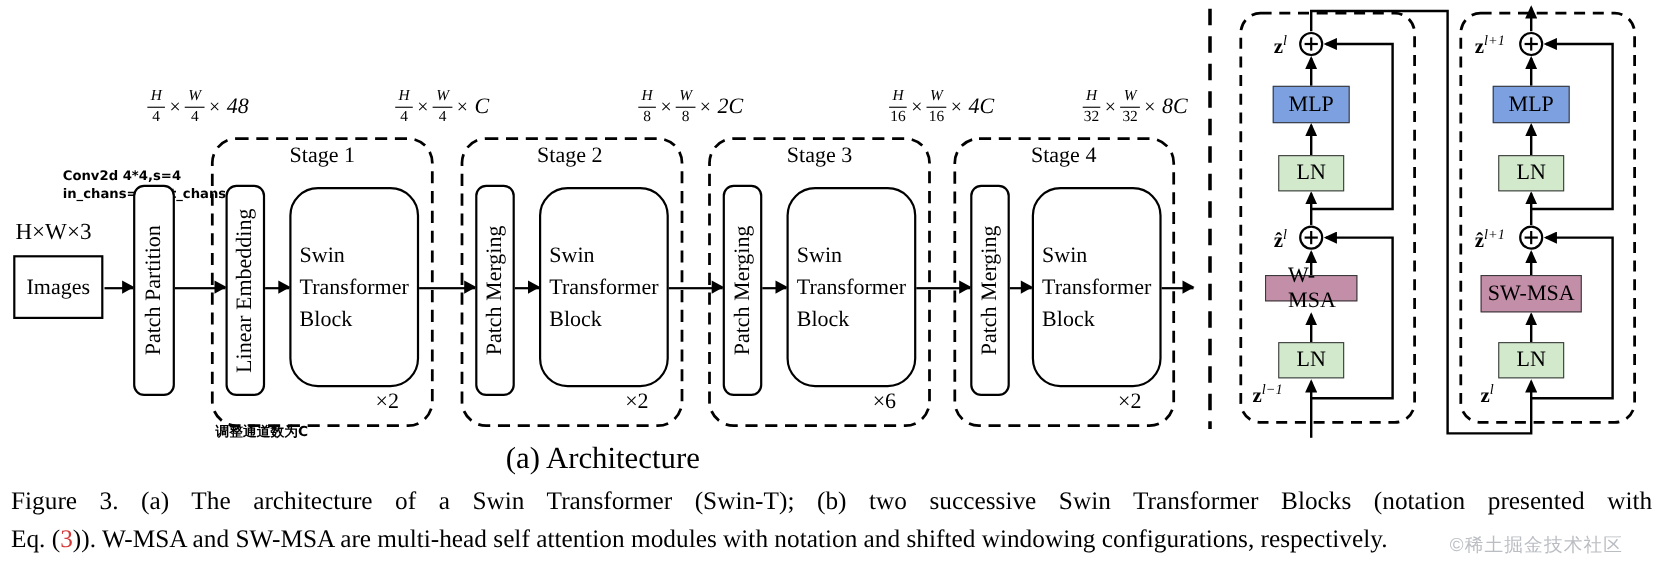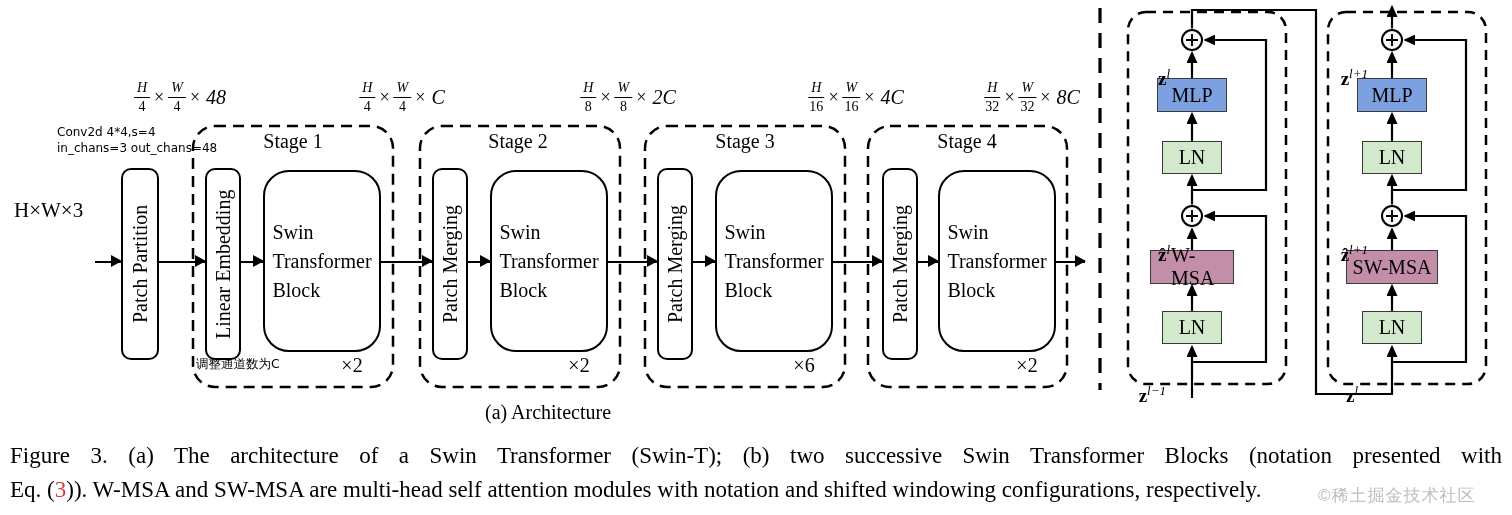--- a/index.html
+++ b/index.html
@@ -13,22 +13,22 @@
        display:flex;align-items:center;justify-content:center;z-index:2;font-size:20px;}
   .rrect{border-radius:10px;}
   .swin{border-radius:26px;white-space:pre-line;line-height:1.45;font-size:20px;}
   .vtext{writing-mode:vertical-rl;transform:rotate(180deg);}
 
   
   .stage-label{position:absolute;transform:translateX(-50%);font-size:20px;z-index:2;}
   .repeat{position:absolute;transform:translateX(-50%);font-size:20px;z-index:2;}
   .hlabel{position:absolute;font-size:21px;z-index:2;}
   .annot{position:absolute;font-family:"DejaVu Sans","Liberation Sans",sans-serif;
-         font-weight:normal;font-size:12px;line-height:1.35;z-index:2;}
-  .caption{position:absolute;transform:translateX(-50%);font-size:20px;white-space:nowrap;z-index:2;}
+         font-weight:bold;font-size:12px;line-height:1.35;z-index:2;margin-top:28px;}
+  .caption{position:absolute;transform:translateX(-50%);font-size:28px;white-space:nowrap;z-index:2;}
   .caption-b{font-family:"Liberation Sans","DejaVu Sans",sans-serif;}
 
   
   .dim-label{position:absolute;top:80px;transform:translateX(-50%);display:flex;
              align-items:center;z-index:2;}
   .frac{display:inline-flex;flex-direction:column;align-items:center;font-size:14px;line-height:1.15;}
   .frac .num{font-style:italic;border-bottom:1.3px solid #000;padding:0 3px 1px 3px;}
   .frac .den{padding-top:1px;}
   .times{font-size:18px;margin:0 4px;}
   .mult{font-size:20px;font-style:italic;margin-left:2px;}
@@ -45,21 +45,21 @@
 
   
   .cplus{position:absolute;width:22px;height:22px;box-sizing:border-box;border:2px solid #000;
          border-radius:50%;background:#fff;z-index:3;}
   .cplus::before{content:"";position:absolute;left:50%;top:3px;bottom:3px;width:2px;
                  margin-left:-1px;background:#000;}
   .cplus::after{content:"";position:absolute;top:50%;left:3px;right:3px;height:2px;
                 margin-top:-1px;background:#000;}
 
   
-  .zlabel{position:absolute;font-weight:bold;font-size:19px;text-align:right;line-height:1;z-index:2;margin-top:37px;}
+  .zlabel{position:absolute;font-weight:bold;font-size:19px;text-align:right;line-height:1;z-index:2;}
   .zlabel sup{font-weight:normal;font-style:italic;font-size:13px;}
 
   
   .figcap{position:absolute;left:10px;width:1492px;font-size:23px;line-height:1.3;z-index:2;}
   .just{text-align:justify;text-align-last:justify;}
 
   .watermark{position:absolute;font-family:Liberation Sans, sans-serif;
              font-size:17px;letter-spacing:1px;opacity:.8;z-index:4;white-space:nowrap;}
 </style>
 </head>
@@ -169,20 +169,21 @@
     <span class="mult">8C</span>
   </div>
 
   <div class="annot" style="left:57px;top:124px">
     <div>Conv2d 4*4,s=4</div>
     <div>in_chans=3 out_chans=48</div>
   </div>
   <div class="annot" style="left:196px;top:356px;font-size:12.5px">调整通道数为C</div>
 
   <div class="hlabel" style="left:14px;top:198px">H×W×3</div>
+  <div class="box" style="left:12px;top:232px;width:82px;height:58px">Images</div>
   <div class="box rrect vtext" style="left:121px;top:168px;width:38px;height:192px">Patch Partition</div>
 
   <div class="stage-label" style="left:293px;top:130px">Stage 1</div>
   <div class="stage-label" style="left:518px;top:130px">Stage 2</div>
   <div class="stage-label" style="left:745px;top:130px">Stage 3</div>
   <div class="stage-label" style="left:967px;top:130px">Stage 4</div>
 
   <div class="box rrect vtext" style="left:205px;top:168px;width:36px;height:192px">Linear Embedding</div>
   <div class="box rrect vtext" style="left:432px;top:168px;width:36px;height:192px">Patch Merging</div>
   <div class="box rrect vtext" style="left:657px;top:168px;width:36px;height:192px">Patch Merging</div>
@@ -213,21 +214,21 @@
   <div class="harrow" style="left:468px;width:22px"></div>
   <div class="harrow" style="left:608px;width:49px"></div>
   <div class="harrow" style="left:693px;width:22px"></div>
   <div class="harrow" style="left:833px;width:49px"></div>
   <div class="harrow" style="left:918px;width:20px"></div>
   <div class="harrow" style="left:1056px;width:29px"></div>
 
   <div class="caption" style="left:548px;top:401px">(a) Architecture</div>
 
   <div class="cbox" style="left: 1162px; top: 311px; width: 60px; height: 33px; background-color: rgb(210, 233, 204);">LN</div>
-  <div class="cbox" style="left: 1150px; top: 250px; width: 84px; height: 34px; background-color: rgb(195, 142, 168); padding-left: 20px;">W-MSA</div>
+  <div class="cbox" style="left: 1150px; top: 250px; width: 84px; height: 24px; background-color: rgb(195, 142, 168); padding-left: 20px;">W-MSA</div>
   <div class="cbox" style="left: 1162px; top: 141px; width: 60px; height: 33px; background-color: rgb(210, 233, 204);">LN</div>
   <div class="cbox" style="left: 1157px; top: 78px; width: 70px; height: 34px; background-color: rgb(125, 161, 224);">MLP</div>
   <div class="cplus" style="left:1181px;top:205px"></div>
   <div class="cplus" style="left:1181px;top:29px"></div>
   <div class="zlabel" style="left:1122px;top:347px;width:44px"><span>z</span><sup>l−1</sup></div>
   <div class="zlabel" style="left:1138px;top:206px;width:32px"><span>ẑ</span><sup>l</sup></div>
   <div class="zlabel" style="left:1138px;top:30px;width:32px"><span>z</span><sup>l</sup></div>
 
   <div class="cbox" style="left: 1362px; top: 311px; width: 60px; height: 33px; background-color: rgb(210, 233, 204);">LN</div>
   <div class="cbox" style="left: 1346px; top: 250px; width: 92px; height: 34px; background-color: rgb(195, 142, 168);">SW-MSA</div>

